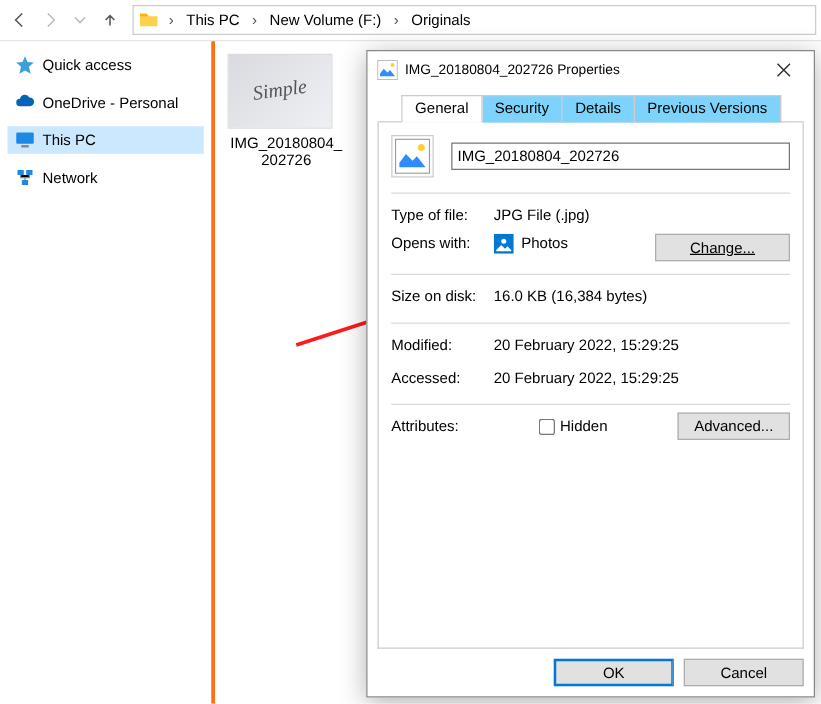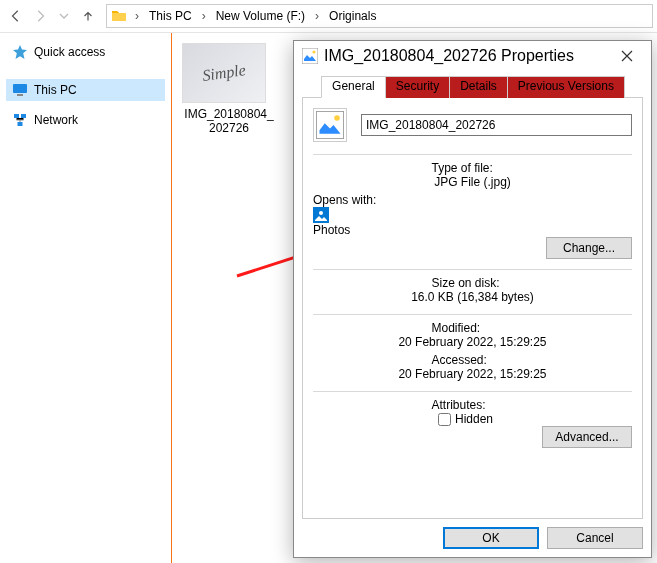--- a/index.html
+++ b/index.html
@@ -9,62 +9,62 @@
   .navbar { height: 33px; display: flex; align-items: center; border-bottom: 1px solid #e5e5e5; padding: 0 4px; }
   .nav-arrow { width: 24px; height: 24px; display: inline-flex; align-items: center; justify-content: center; color: #999; }
   .nav-arrow.enabled { color: #555; }
   .addr { flex: 1; height: 24px; border: 1px solid #ccc; display: flex; align-items: center; margin-left: 6px; padding: 0 4px; gap: 4px; background: #fff; }
   .addr .folder-ico { width: 16px; height: 16px; }
   .addr .chev { color: #555; padding: 0 4px; }
   .addr span.seg { padding: 0 2px; }
 
   
   .main { display: flex; height: calc(100% - 33px); }
-  .tree { width: 172px; border-right: 1px solid #f97316; padding: 8px 6px; }
+  .tree { width: 172px; border-right: 3px solid #f97316; padding: 8px 6px; }
   .tree-item { display: flex; align-items: center; gap: 6px; height: 22px; padding: 0 6px; border-radius: 0; }
   .tree-item.selected { background: #cce8ff; }
   .tree-item svg, .tree-item .ico { width: 16px; height: 16px; flex: none; }
   .quick-star { color: #2f9bd6; }
 
   
   .content { flex: 1; position: relative; padding: 10px; }
   .thumb { width: 94px; text-align: center; }
   .thumb .img { width: 84px; height: 60px; border: 1px solid #ddd; background: linear-gradient(135deg,#d8dadf 0%, #eef0f4 100%); position: relative; overflow: hidden; }
   .thumb .img::after { content:"Simple"; position:absolute; left:50%; top:50%; transform: translate(-50%,-50%) rotate(-8deg); font-family: cursive; font-size: 16px; color:#555; font-style: italic; }
   .thumb .cap { margin-top: 4px; font-size: 12px; line-height: 14px; word-break: break-all; }
 
   
   .dlg { position: absolute; left: 293px; top: 40px; width: 359px; height: 518px; background: #fff; border: 1px solid #888; box-shadow: 0 4px 20px rgba(0,0,0,.3); display: flex; flex-direction: column; }
   .dlg-title { height: 30px; display: flex; align-items: center; padding: 0 6px 0 8px; }
   .dlg-title .tico { width: 16px; height: 16px; margin-right: 6px; }
-  .dlg-title .ttext { flex: 1; font-size: 16px; }
+  .dlg-title .ttext { flex: 1; font-size: 11px; }
   .dlg-title .close { width: 36px; height: 24px; display:inline-flex; align-items:center; justify-content:center; color:#333; }
   .dlg-body { flex: 1; padding: 0 8px 8px 8px; display:flex; flex-direction:column; }
 
   .tabs { display: flex; border-bottom: 1px solid #ccc; height: 23px; margin-top: 4px; justify-content: center; }
-  .tab { padding: 2px 10px 0 10px; border: 1px solid #ccc; border-bottom: none; margin-right: -1px; background: #b91c1c; position: relative; top: 1px; font-size: 12px; height: 22px; }
+  .tab { padding: 2px 10px 0 10px; border: 1px solid #ccc; border-bottom: none; margin-right: -1px; background: #7dd3fc; position: relative; top: 1px; font-size: 12px; height: 22px; }
   .tab.active { background: #fff; border-bottom: 1px solid #fff; z-index: 1; }
 
   .tabpanel { border: 1px solid #ccc; border-top: none; flex: 1; padding: 10px 10px 6px 10px; display:flex; flex-direction:column; }
-  .row { display: flex; align-items: center; min-height: 22px; margin-bottom: 4px; flex-direction: column; }
+  .row { display: flex; align-items: center; min-height: 22px; margin-bottom: 4px; }
   .row .lab { width: 82px; }
   .row .val { flex: 1; }
   .filename-row { display:flex; align-items:center; gap: 14px; margin-bottom: 6px; }
   .filename-row .bigico { width: 34px; height: 34px; border:1px solid #ccc; display:inline-flex; align-items:center; justify-content:center; background:#fff;}
   .filename-row input { flex: 1; height: 22px; border: 1px solid #777; padding: 0 4px; font-size: 12px; }
   hr.split { border: none; border-top: 1px solid #d9d9d9; margin: 6px 0; }
 
   .btn { height: 22px; border: 1px solid #adadad; background: #e1e1e1; padding: 0 12px; font-size: 12px; display:inline-flex; align-items:center; justify-content:center; }
   .btn.def { border: 1px solid #0078d7; box-shadow: inset 0 0 0 1px #0078d7; }
   .btn.disabled { color: #888; }
 
   .openswith { display:flex; align-items:flex-start; }
-  .openswith .btn { margin-left: auto; width: 86px; justify-content:center; }
-
-  .attrs { display:flex; align-items: center; }
+  .openswith .btn { margin-left: auto; width: 108px; justify-content:center;text-decoration:underline; }
+
+  .attrs { display:flex; align-items: center; gap: 36px; }
   .attrs label { display:inline-flex; align-items:center; gap:4px; margin-right: 14px; }
   .attrs .btn { margin-left:auto; width:90px; }
 
   .dlg-buttons { display:flex; gap: 8px; justify-content: flex-end; padding-top: 8px; }
   .dlg-buttons .btn { width: 96px; }
 
   
   .arrow { position: absolute; left: 232px; top: 226px; pointer-events: none; }
 
   input[type=checkbox]{ width:13px; height:13px; margin:0; }
@@ -110,20 +110,26 @@
 <div class="main">
 
   <div class="tree">
     <div class="tree-item">
       <svg class="ico quick-star" viewBox="0 0 16 16">
           <path fill="#3ea0da" d="M8 1l2 4.5 5 .5-3.8 3.3L12.5 15 8 12.3 3.5 15l1.3-5.7L1 6l5-.5z"></path>
         </svg>
       <span>Quick access</span>
     </div>
     <div style="height:8px"></div>
+    <div class="tree-item">
+      <svg class="ico" viewBox="0 0 16 16">
+          <path fill="#0364b8" d="M4 11a3 3 0 010-6 4 4 0 017.5-1A3 3 0 1112 11z"></path>
+        </svg>
+      <span>OneDrive - Personal</span>
+    </div>
     <div style="height:8px"></div>
     <div class="tree-item selected">
       <svg class="ico" viewBox="0 0 16 16">
           <rect x="1" y="2" width="14" height="9" fill="#1e88e5" rx="1"></rect>
           <rect x="5" y="12" width="6" height="2" fill="#888"></rect>
         </svg>
       <span>This PC</span>
     </div>
     <div style="height:8px"></div>
     <div class="tree-item">

